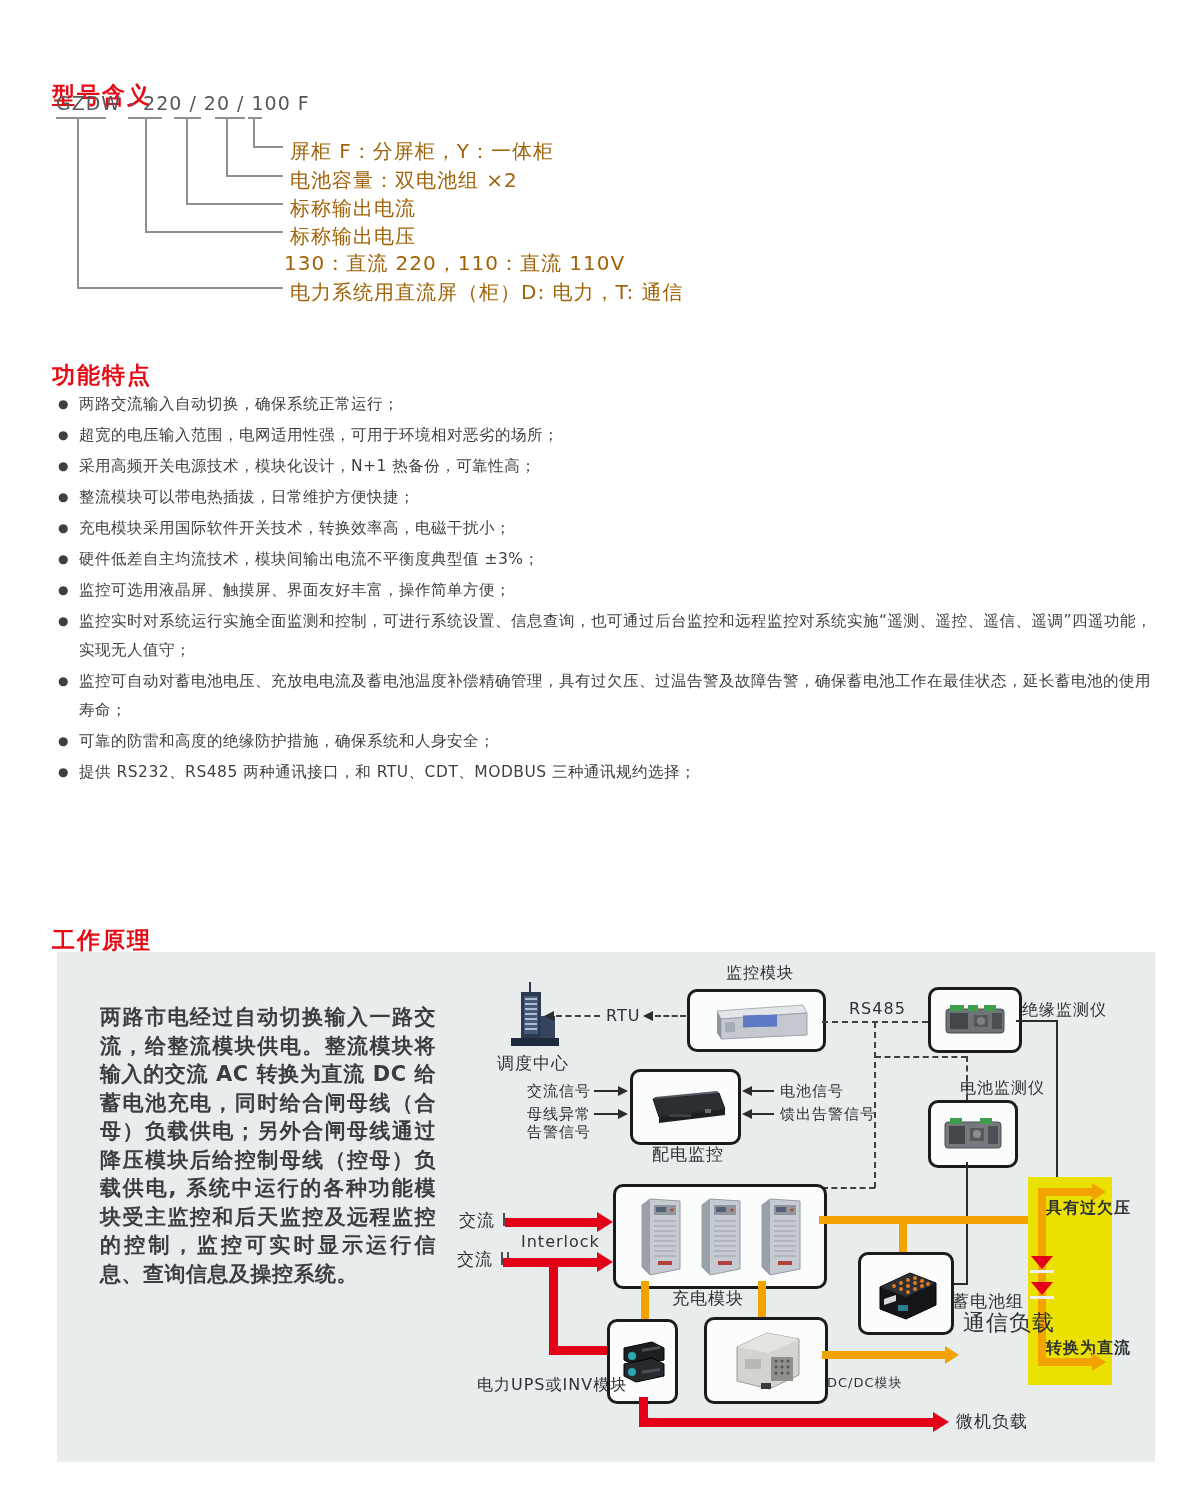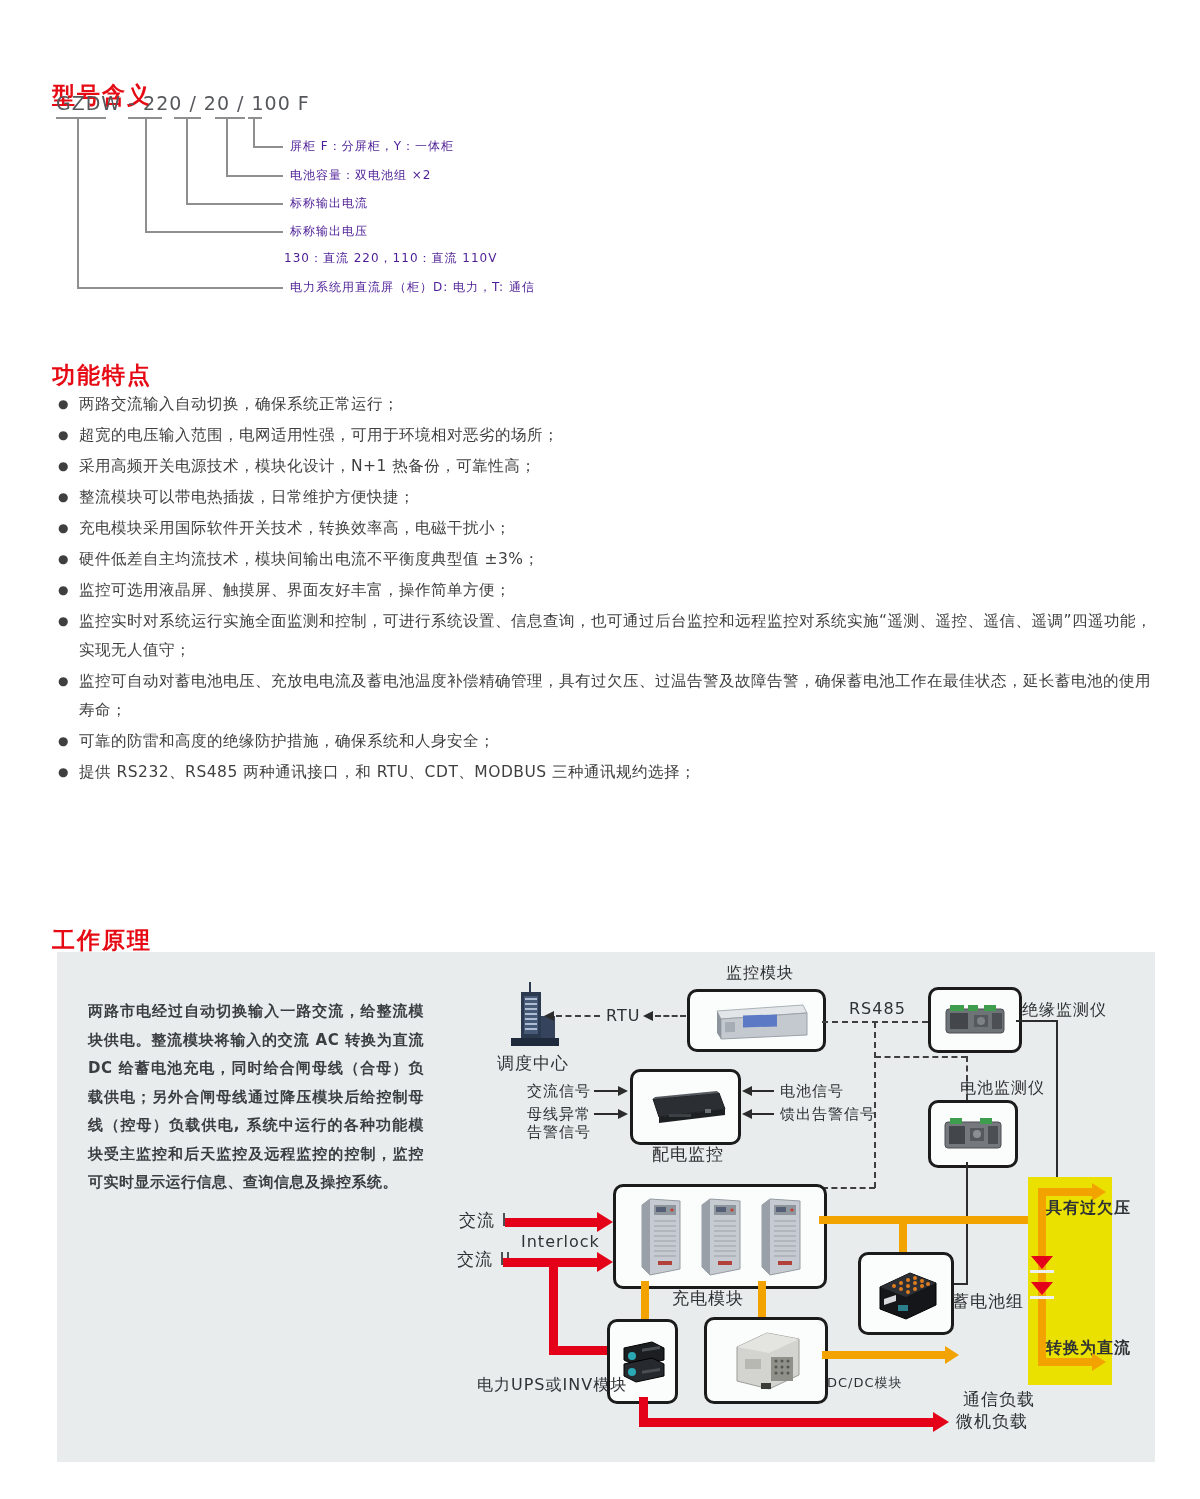--- a/index.html
+++ b/index.html
@@ -5,28 +5,28 @@
   html,body{margin:0;padding:0;background:#ffffff;}
   #page{
     position:relative;width:1200px;height:1499px;margin:0 auto;background:#ffffff;
     font-family:"DejaVu Sans",sans-serif;color:#3f4144;overflow:hidden;
   }
   .abs{position:absolute;}
   .sec-heading{position:absolute;font-size:23px;font-weight:bold;color:#e60a14;letter-spacing:2px;}
   
   .model-code{position:absolute;font-size:19px;font-weight:500;color:#55575b;letter-spacing:1px;}
   .tline{position:absolute;background:#8f8f8f;}
-  .tlabel{position:absolute;font-size:12px;color:#4c1d95;letter-spacing:1px;white-space:nowrap;}
+  .tlabel{position:absolute;font-size:20px;color:#a16207;letter-spacing:1px;white-space:nowrap;}
   
   .features{position:absolute;left:58px;top:390px;width:1105px;margin:0;padding:0;list-style:none;}
   .features li{position:relative;padding-left:21px;font-size:15.5px;line-height:29px;color:#3f3f3f;margin-bottom:2px;letter-spacing:0.5px;}
   .features li::before{content:"●";position:absolute;left:0;top:0;font-size:12px;color:#3f3f3f;}
   
   .panel{position:absolute;left:57px;top:952px;width:1098px;height:510px;background:#e9eced;}
-  .principle-text{position:absolute;left:88px;top:982px;width:336px;font-size:15px;font-weight:bold;line-height:28.5px;color:#3b3e41;text-align:justify;letter-spacing:0.5px;}
+  .principle-text{position:absolute;left:100px;top:982px;width:336px;font-size:21px;font-weight:bold;line-height:28.5px;color:#3b3e41;text-align:justify;letter-spacing:0.5px;}
   .dbox{position:absolute;background:#fbfcfc;border:3px solid #1b1b1b;border-radius:10px;display:flex;align-items:center;justify-content:center;}
   .dlabel{position:absolute;font-size:16px;color:#2f3234;letter-spacing:1px;white-space:nowrap;}
   .dlabel.small{font-size:15px;}
   .dlabel.bold{font-weight:bold;}
   .hline{position:absolute;height:2px;background:#2c2c2c;}
   .vline{position:absolute;width:2px;background:#2c2c2c;}
   .dash-h{position:absolute;height:0;border-top:2px dashed #3f3f3f;}
   .dash-v{position:absolute;width:0;border-left:2px dashed #3f3f3f;}
   .redbar{position:absolute;background:#e50019;}
   .orangebar{position:absolute;background:#f2a300;}
@@ -340,20 +340,20 @@
           <circle cx="67" cy="44" r="1.5"></circle>
       </g>
       <rect x="24" y="30" width="16" height="10" fill="#b7b8b2"></rect>
       <rect x="40" y="54" width="10" height="6" fill="#3a3b36"></rect>
     </svg>
   </div>
   <div class="dlabel" style="left:827px;top:1374px;font-size:13px;">DC/DC模块</div>
 
   <div class="orangebar" style="left:822px;top:1351px;width:125px;height:8px;"></div>
   <div class="tri orange-r" style="left:945px;top:1346px;"></div>
-  <div class="dlabel" style="left:963px;top:1388px;font-size:17px;">通信负载</div>
+  <div class="dlabel" style="left:963px;top:1308px;font-size:22px;">通信负载</div>
 
   <div class="redbar" style="left:639px;top:1397px;width:9px;height:30px;"></div>
   <div class="redbar" style="left:639px;top:1418px;width:296px;height:9px;"></div>
   <div class="tri red-r" style="left:933px;top:1412px;"></div>
   <div class="dlabel" style="left:956px;top:1410px;font-size:17px;">微机负载</div>
 
 </div>
 
 </body></html>

